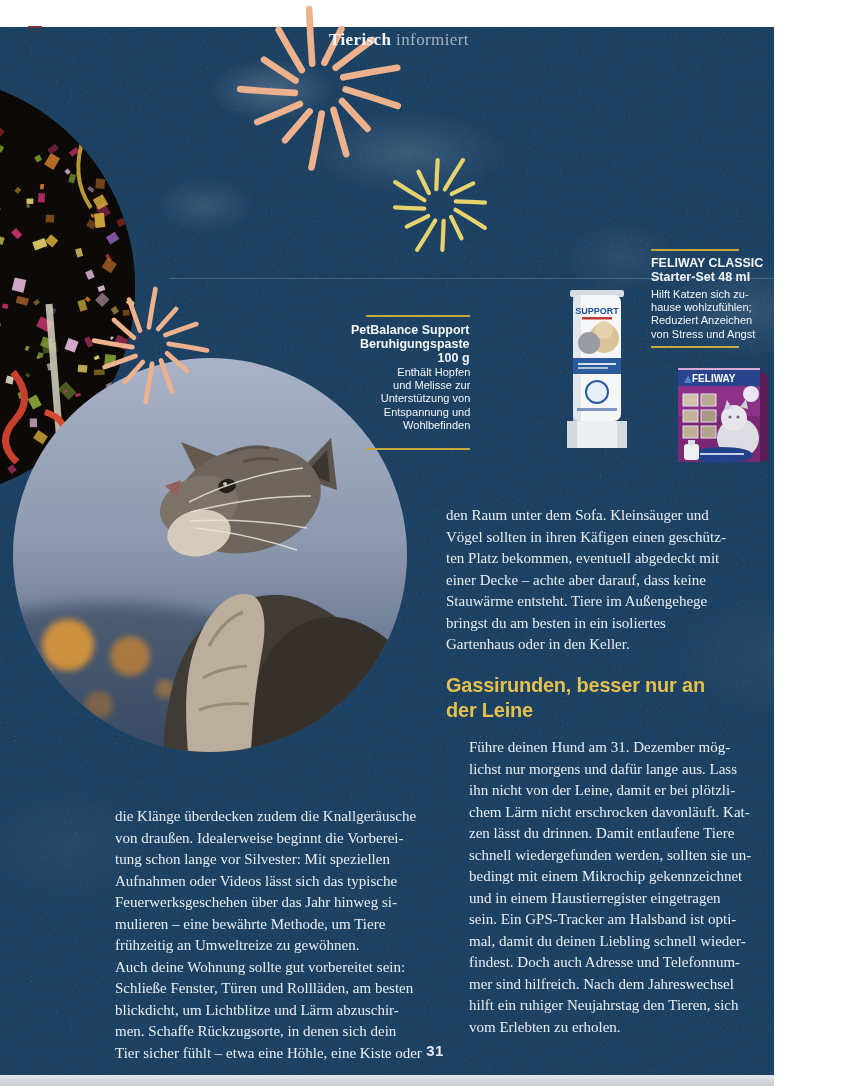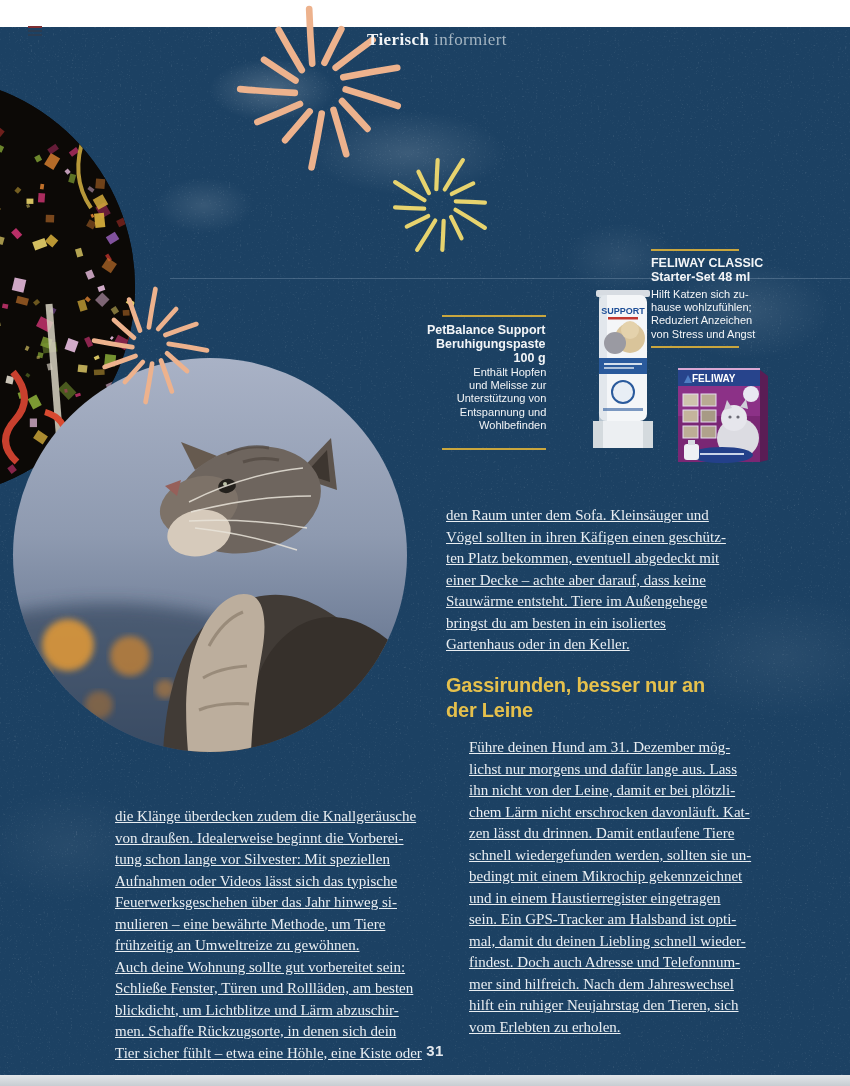--- a/index.html
+++ b/index.html
@@ -1,16 +1,16 @@
 <!DOCTYPE html>
 <html style="--background-blue: #1c4163; --accent-gold: #e5c04c; --rule-gold: #c9a63e; --firework-peach: #edb28d; --firework-yellow: #e7d36e; --header-light: #a3b4c1; --bottom-strip: #c8cdd2; --feliway-purple: #8c3187; --bokeh-orange: #e8992f;"><head>
 <meta charset="utf-8">
 <style>
   html,body{margin:0;padding:0;background:#ffffff;}
-  .page{position:relative;width:850px;height:1086px;overflow:hidden;background:#1d4ed8;
+  .page{position:relative;width:774px;height:1086px;overflow:hidden;background:#1d4ed8;
         font-family:"Liberation Sans",sans-serif;}
   
   .top-band{position:absolute;left:0;top:0;width:850px;height:27px;background:#ffffff;z-index:3;}
   .menu-icon{position:absolute;left:28px;top:26px;width:14px;height:10px;z-index:9;}
   .menu-icon span{display:block;height:2px;margin-bottom:2px;background:#2a3c52;}
   .menu-icon span:first-child{background:#7e2f33;}
 
   
   .blue-bg{position:absolute;left:0;top:27px;width:850px;height:1049px;
            background:var(--background-blue,#1c4163);z-index:1;}
@@ -66,26 +66,26 @@
   .pb-desc{right:304px;top:366px;text-align:right;font-size:11.5px;line-height:13.2px;
            transform:scaleX(.96);transform-origin:right top;}
   .fely-name{left:651px;top:256px;text-align:left;font-size:13px;line-height:14px;font-weight:bold;
            transform:scaleX(.96);transform-origin:left top;}
   .fely-desc{left:651px;top:288px;text-align:left;font-size:11.5px;line-height:13.2px;
            transform:scaleX(.96);transform-origin:left top;}
 
   
   .pack{position:absolute;z-index:4;}
   .pack svg{display:block;}
-  .pack-tube{left:575px;top:286px;width:92px;height:168px;}
+  .pack-tube{left:549px;top:286px;width:92px;height:168px;}
   .pack-box{left:672px;top:356px;width:100px;height:112px;}
 
   
   .body-text{position:absolute;z-index:5;color:#e9eef2;font-family:"Liberation Serif",serif;
-             font-size:15px;line-height:21.5px;white-space:pre-line;text-decoration:underline;}
+             font-size:15px;line-height:21.5px;white-space:pre-line;}
   .col-left{left:115px;top:806px;width:330px;}
   .col-right-top{left:446px;top:505px;width:300px;}
   .col-right-bottom{left:469px;top:737px;width:300px;}
   .section-heading{position:absolute;left:446px;top:672px;width:320px;z-index:5;
                    color:var(--accent-gold,#e5c04c);font-weight:bold;font-size:21px;
                    line-height:25px;white-space:pre-line;letter-spacing:-.2px;
                    transform:scaleX(.95);transform-origin:left top;}
 
   .page-number{position:absolute;left:0;top:1042px;width:870px;text-align:center;z-index:5;
                color:#e3e8ed;font-size:15px;font-weight:bold;letter-spacing:.5px;}

